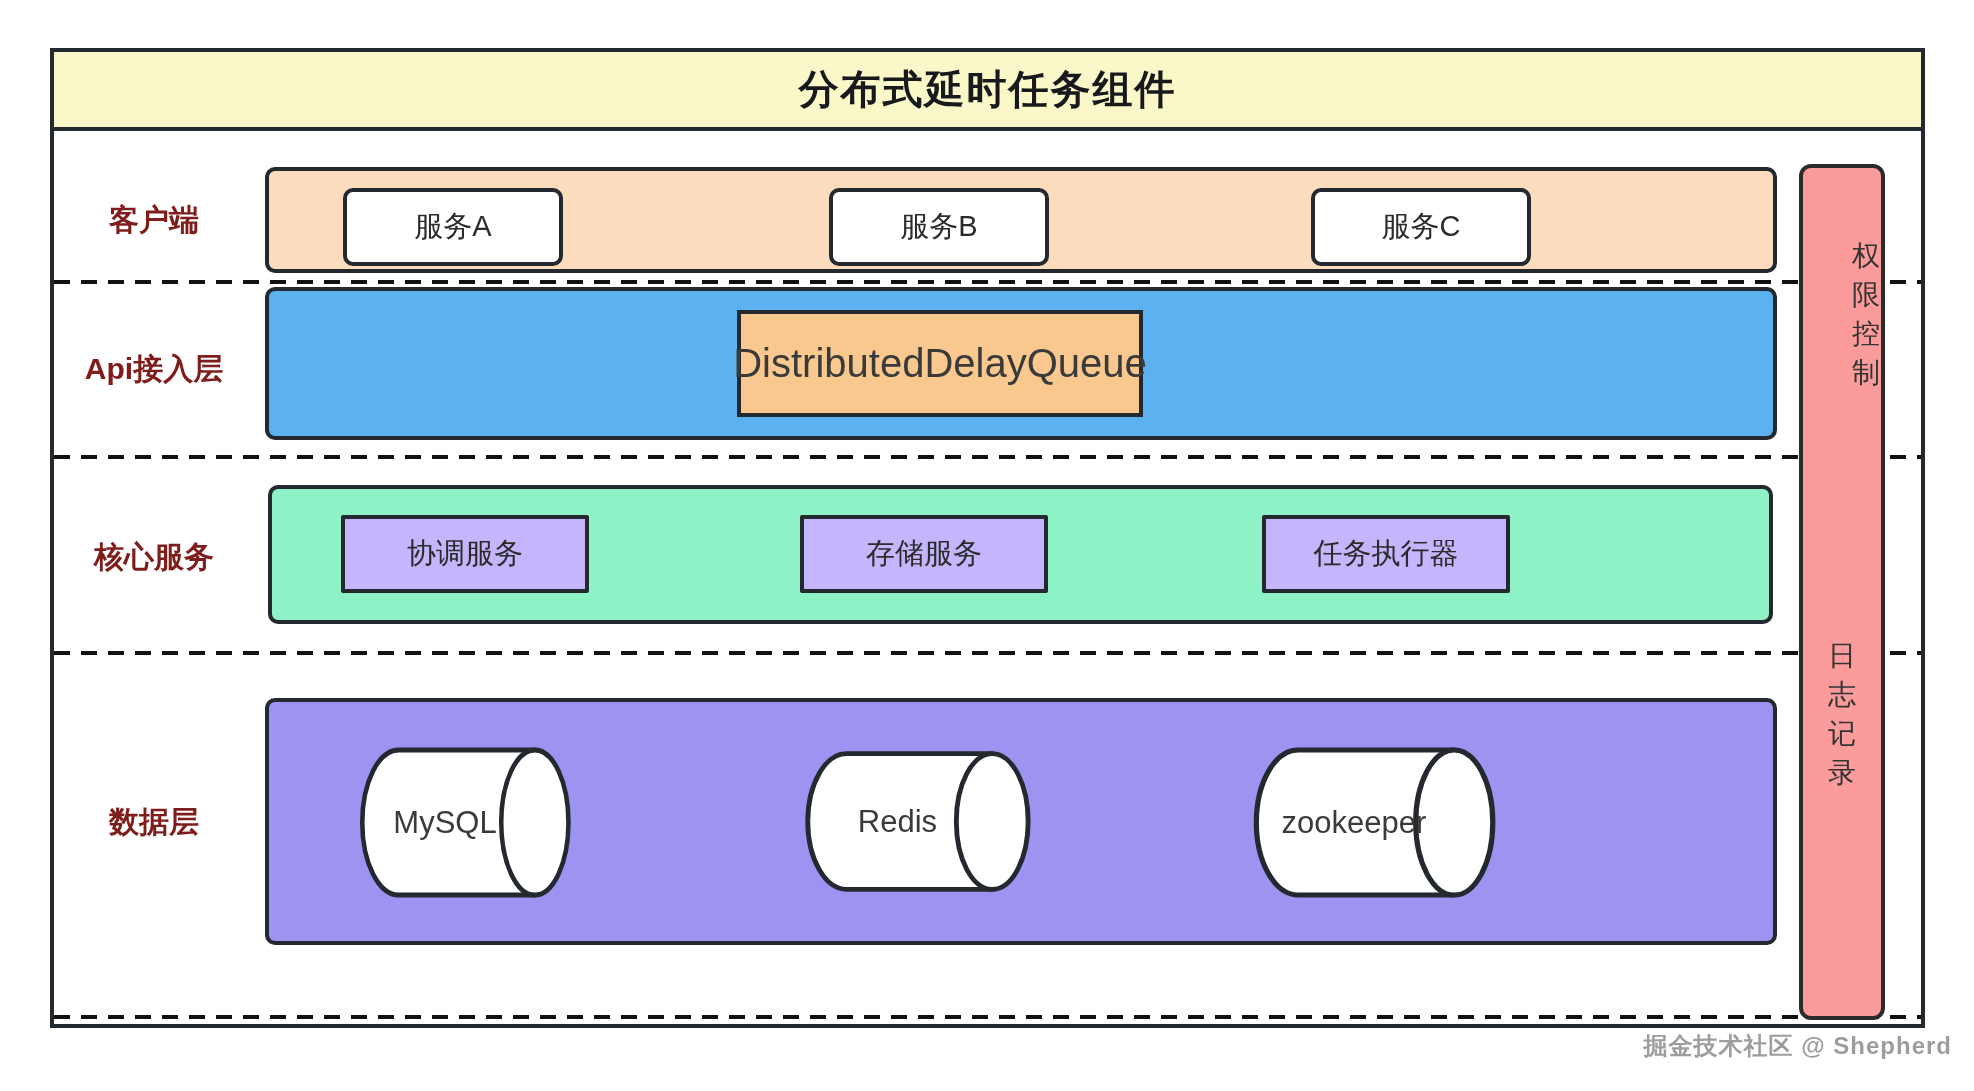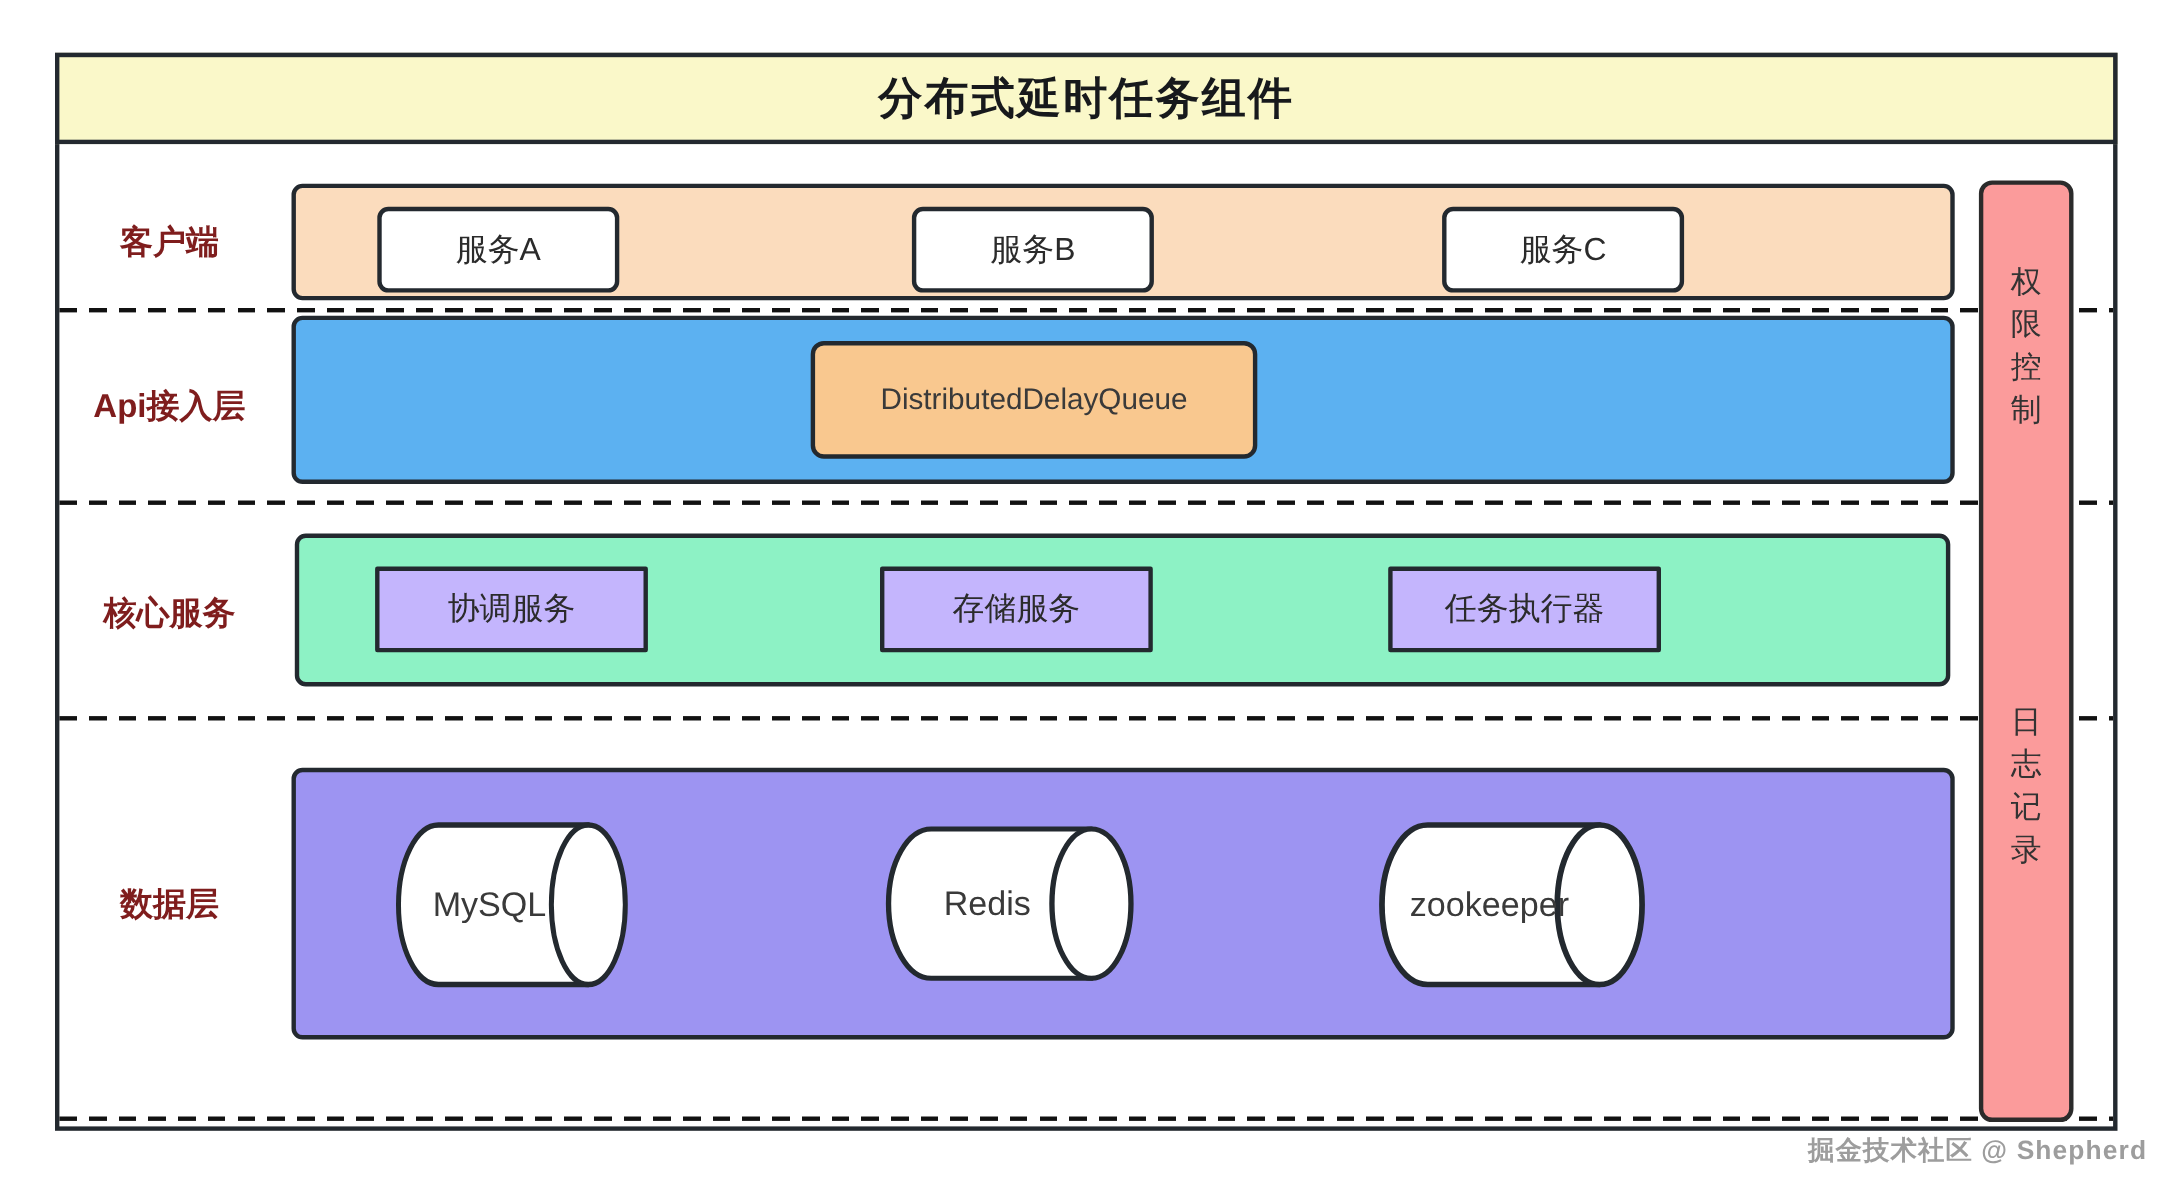--- a/index.html
+++ b/index.html
@@ -32,22 +32,22 @@
   .panel-core{left:268px;top:485px;width:1505px;height:139px;background:#8df2c5;}
   .panel-data{left:265px;top:698px;width:1512px;height:247px;background:#9d94f2;}
   
   .svc{
     top:188px;width:220px;height:78px;background:#ffffff;border:4px solid #23292f;border-radius:10px;
     display:flex;align-items:center;justify-content:center;font-size:29px;color:#2b2b2b;
   }
   .svcA{left:343px;} .svcB{left:829px;} .svcC{left:1311px;}
   
   .queue{
-    left:737px;top:310px;width:406px;height:107px;background:#f9c88f;border:4px solid #23292f;border-radius:12px;
-    display:flex;align-items:center;justify-content:center;font-size:27px;color:#3a3a3a;
+    left:737px;top:310px;width:406px;height:107px;background:#f9c88f;border:4px solid #23292f;border-radius:0;
+    display:flex;align-items:center;justify-content:center;font-size:40px;color:#3a3a3a;
   }
   
   .core-box{
     top:515px;width:248px;height:78px;background:#c4b5fd;border:4px solid #23292f;border-radius:2px;
     display:flex;align-items:center;justify-content:center;font-size:29px;color:#2b2b2b;
   }
   .cb1{left:341px;} .cb2:{left:800px;} .cb2{left:800px;} .cb3{left:1262px;}
   
   .cyl{display:flex;align-items:center;justify-content:center;}
   .cyl svg{position:absolute;left:0;top:0;width:100%;height:100%;}
@@ -60,21 +60,21 @@
   
   .sidebar{
     left:1799px;top:164px;width:86px;height:856px;background:#fb9b9b;
     border:4px solid #2b2b2b;border-radius:12px;z-index:5;
   }
   .vtext{
     position:absolute;left:50%;transform:translateX(-50%);width:32px;
     font-size:28px;line-height:39px;text-align:center;color:#333333;
     word-break:break-all;font-weight:400;
   }
-  .vt-top{top:68px;} .vt-bottom{top:468px;}
+  .vt-top{top:68px;margin-left:24px;} .vt-bottom{top:468px;}
   
   .watermark{
     right:22px;top:1030px;font-size:24px;font-weight:700;color:#9d9d9d;
     text-shadow:1px 1px 0 #ffffff,2px 2px 1px #ffffff;letter-spacing:1px;
   }
 </style>
 </head>
 <body>
 
 <div class="page">

